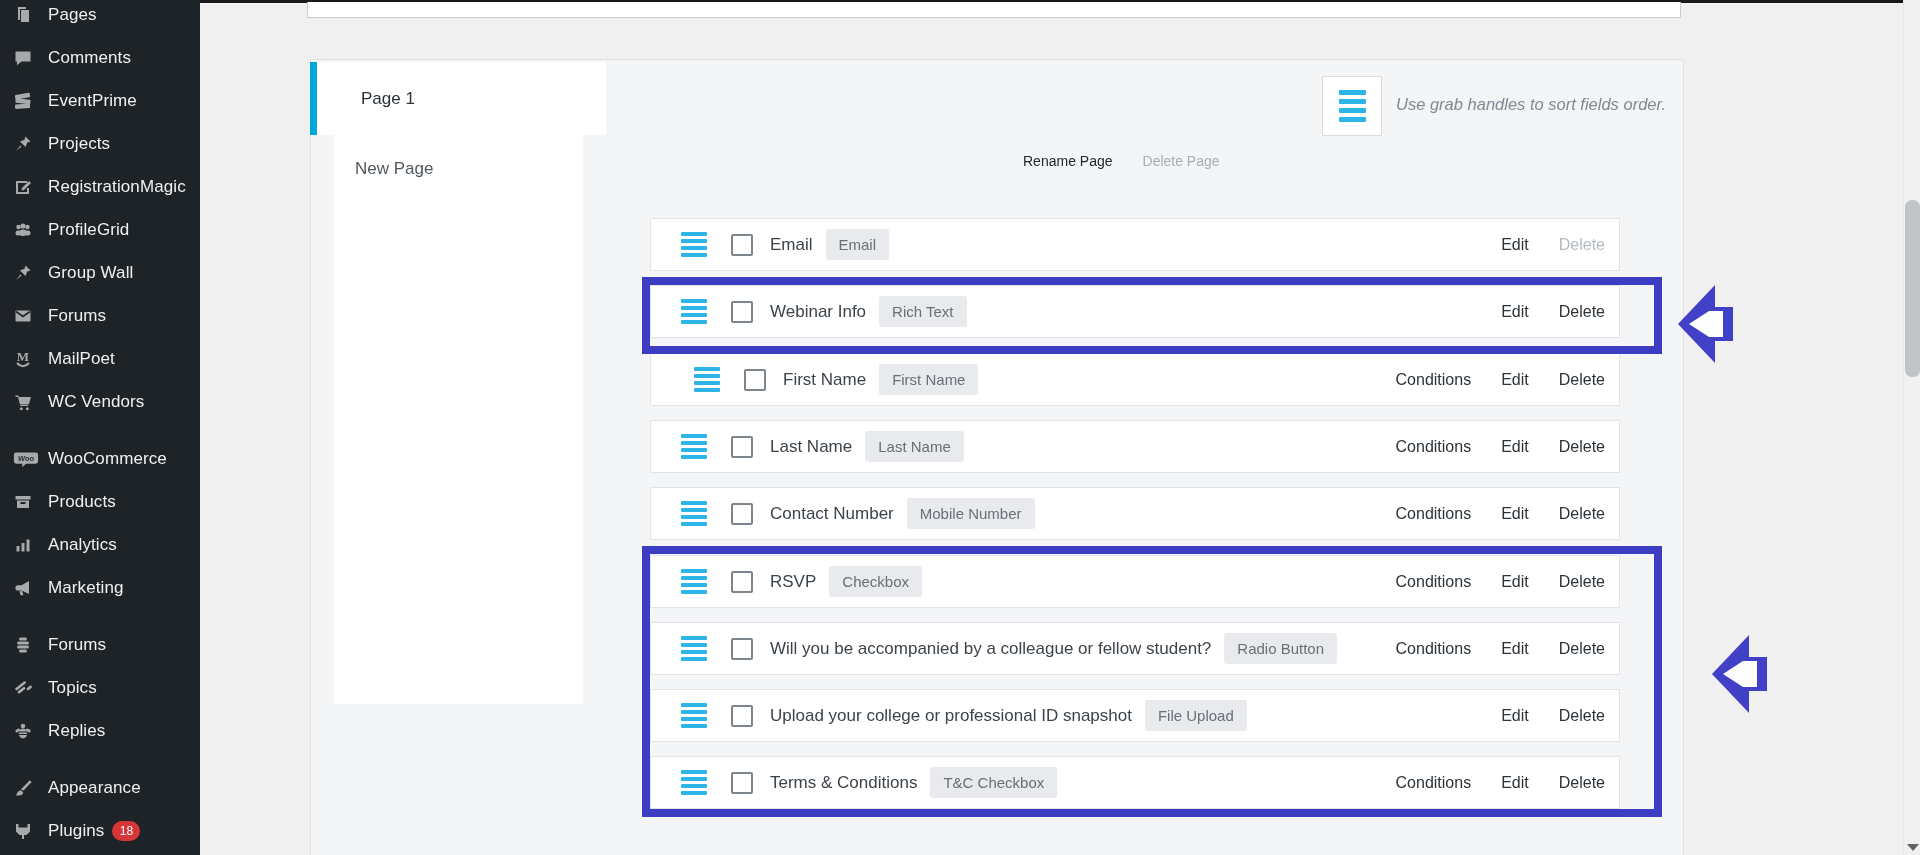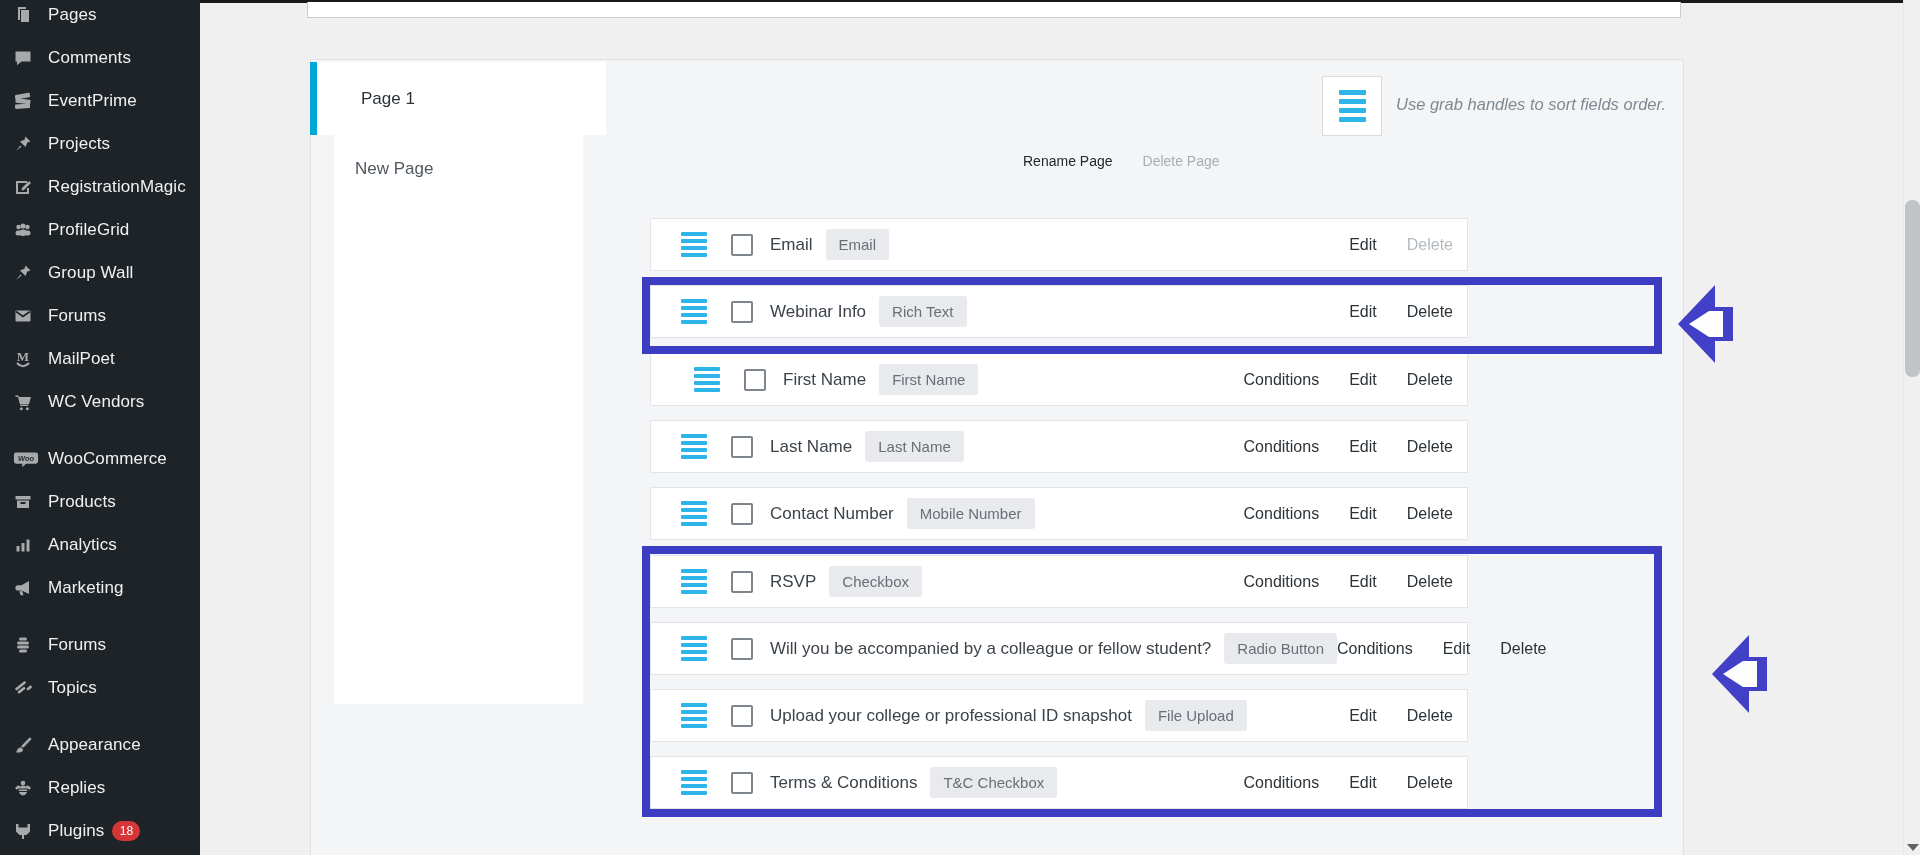--- a/index.html
+++ b/index.html
@@ -30,21 +30,21 @@
   #delete-page{color:#a9aeb3;}
 
   
   #sort-icon-box{position:absolute;left:1322px;top:76px;width:58px;height:58px;background:#fff;border:1px solid #dcdcde;display:flex;align-items:center;justify-content:center;}
   .bars{display:flex;flex-direction:column;justify-content:center;}
   .bars i{display:block;background:#2db5e8;border-radius:1px;}
   #sort-icon-box .bars i{width:27px;height:5px;margin:2px 0;}
   #sort-notice{position:absolute;left:1396px;top:95px;font-size:16.5px;font-style:italic;color:#7e8993;}
 
   
-  .field-row{position:absolute;left:650px;width:818px;height:53px;background:#fff;border:1px solid #e2e4e7;box-sizing:border-box;display:flex;align-items:center;padding:0 14px 0 30px;z-index:4;}
+  .field-row{position:absolute;left:650px;width:970px;height:53px;background:#fff;border:1px solid #e2e4e7;box-sizing:border-box;display:flex;align-items:center;padding:0 14px 0 30px;z-index:4;}
   .grab{margin-right:24px;cursor:grab;}
   .grab .bars i{width:26px;height:4px;margin:1.5px 0;}
   .row-cb{width:18px;height:18px;border:2px solid #7e858d;border-radius:2px;background:#fff;margin-right:17px;flex:0 0 18px;cursor:pointer;}
   .row-label{font-size:17px;color:#3c434a;white-space:nowrap;}
   .row-badge{margin-left:13px;background:#e8eaee;color:#696f76;font-size:15px;padding:7px 13px;border-radius:3px;white-space:nowrap;}
   .row-actions{margin-left:auto;display:flex;gap:30px;font-size:16px;}
   .row-action{color:#2c3338;cursor:pointer;white-space:nowrap;}
   .row-action.disabled{color:#b5babe;cursor:default;}
 
   
@@ -218,40 +218,40 @@
             <svg width="20" height="20" viewBox="0 0 20 20" fill="currentColor">
               <g transform="rotate(-38 10 10)">
                 <rect x="3" y="5.5" width="13" height="2.6" rx="1.3"></rect>
                 <rect x="3" y="9.5" width="9" height="2.6" rx="1.3"></rect>
                 <rect x="12" y="12.5" width="6" height="2.6" rx="1.3"></rect>
               </g>
             </svg>
           </span>
           <span class="sb-label">Topics</span>
         </div>
-        <div class="sb-item gap">
-          <span class="sb-icon">
-            <svg width="20" height="20" viewBox="0 0 20 20" fill="currentColor">
-              <path d="M16.8 2.2l1.8 1.8-8 8.6-2.8-1.2z"></path>
-              <path d="M8.3 12.6c-2.4-.4-4 1-5.2 4.9 2.9.4 6.8-.1 7.1-3z"></path>
-            </svg>
-          </span>
-          <span class="sb-label">Appearance</span>
-        </div>
         <div class="sb-item">
           <span class="sb-icon">
             <svg width="20" height="20" viewBox="0 0 20 20" fill="currentColor">
               <circle cx="10" cy="5" r="2.3"></circle>
               <ellipse cx="10" cy="12.5" rx="4.2" ry="5"></ellipse>
               <ellipse cx="4.7" cy="9.5" rx="2.6" ry="1.5" transform="rotate(-30 4.7 9.5)"></ellipse>
               <ellipse cx="15.3" cy="9.5" rx="2.6" ry="1.5" transform="rotate(30 15.3 9.5)"></ellipse>
               <path d="M6 11h8M6 13.5h8" stroke="#1d2327" stroke-width="1.2"></path>
             </svg>
           </span>
           <span class="sb-label">Replies</span>
+        </div>
+        <div class="sb-item gap">
+          <span class="sb-icon">
+            <svg width="20" height="20" viewBox="0 0 20 20" fill="currentColor">
+              <path d="M16.8 2.2l1.8 1.8-8 8.6-2.8-1.2z"></path>
+              <path d="M8.3 12.6c-2.4-.4-4 1-5.2 4.9 2.9.4 6.8-.1 7.1-3z"></path>
+            </svg>
+          </span>
+          <span class="sb-label">Appearance</span>
         </div>
         <div class="sb-item">
           <span class="sb-icon">
             <svg width="20" height="20" viewBox="0 0 20 20" fill="currentColor">
               <path d="M5.5 3v3.5h9V3H17v7.5L13.5 14H11v4H9v-4H6.5L3 10.5V3z"></path>
             </svg>
           </span>
           <span class="sb-label">Plugins</span>
           <span class="sb-badge">18</span>
         </div>

